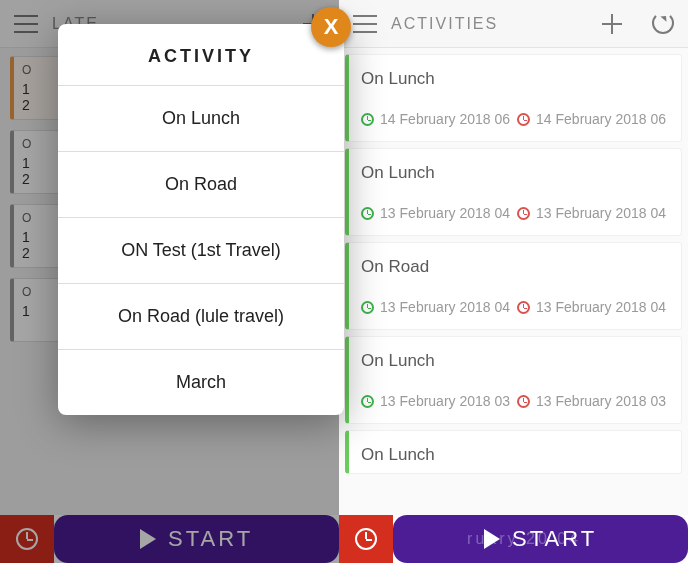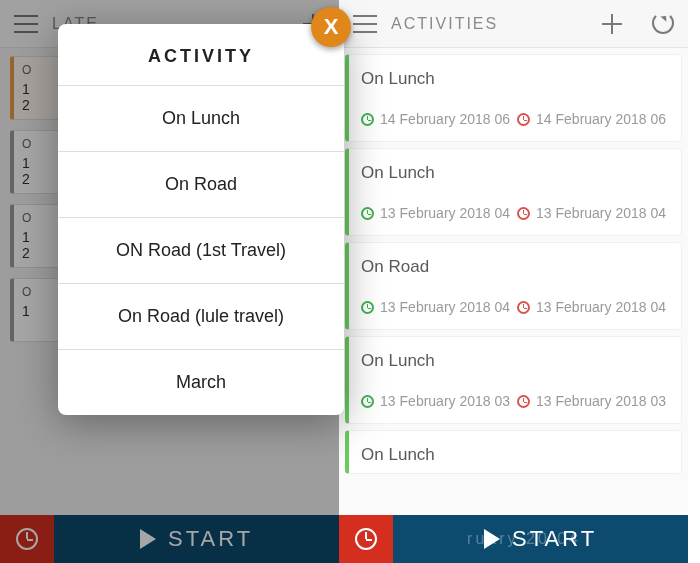--- a/index.html
+++ b/index.html
@@ -32,21 +32,21 @@
     .bg-card .bgl2 { font-size: 14px; color: #333; margin-top: 4px; }
     .bg-label { font-size: 11px; color: #888; margin-bottom: 6px; margin-left: 62px; }
     .bg-date { font-size: 13px; color: #444; margin-top: 6px; margin-left: 48px; }
 
     
     .footer { position: absolute; bottom: 0; left: 0; right: 0; height: 48px; display: flex; }
     .footer-clock { width: 54px; height: 48px; background: #d42e1f; display: flex; align-items: center; justify-content: center; }
     .clock-icon { width: 22px; height: 22px; border: 2px solid #fff; border-radius: 50%; position: relative; }
     .clock-icon::before { content: ""; position: absolute; width: 2px; height: 7px; background: #fff; left: 8px; top: 2px; }
     .clock-icon::after { content: ""; position: absolute; width: 6px; height: 2px; background: #fff; left: 9px; top: 9px; }
-    .footer-start { flex: 1; background: #0c4a6e; display: flex; align-items: center; justify-content: center; color: #fff; font-size: 22px; letter-spacing: 3px; font-weight: 400; }
+    .footer-start { flex: 1; background: #4c1d95; display: flex; align-items: center; justify-content: center; color: #fff; font-size: 22px; letter-spacing: 3px; font-weight: 400; border-radius: 14px; }
     .footer-start .tri { width: 0; height: 0; border-left: 16px solid #fff; border-top: 10px solid transparent; border-bottom: 10px solid transparent; margin-right: 12px; }
     .right .footer .ghost-text { position: absolute; left: 74px; font-size: 16px; color: rgba(255,255,255,0.3); }
 
     
     .modal { position: absolute; top: 24px; left: 58px; width: 286px; background: #fff; border-radius: 8px; box-shadow: 0 8px 40px rgba(0,0,0,0.35); overflow: hidden; z-index: 10; }
     .modal-header { text-align: center; font-weight: 700; letter-spacing: 3px; font-size: 18px; color: #222; padding: 22px 0 18px; }
     .modal-item { border-top: 1px solid #ddd; text-align: center; padding: 22px 0; font-size: 18px; color: #222; }
     .close-btn { position: absolute; top: 7px; left: 311px; width: 40px; height: 40px; border-radius: 50%; background: #e0871b; color: #fff; font-weight: 700; font-size: 22px; display: flex; align-items: center; justify-content: center; z-index: 12; box-shadow: 0 2px 6px rgba(0,0,0,0.4); }
 
     
@@ -113,21 +113,21 @@
         <span>START</span>
       </div>
     </div>
 
     <div class="dimmer"></div>
 
     <div class="modal">
       <div class="modal-header">ACTIVITY</div>
       <div class="modal-item">On Lunch</div>
       <div class="modal-item">On Road</div>
-      <div class="modal-item">ON Road (1st Travel)</div>
+      <div class="modal-item">ON Test (1st Travel)</div>
       <div class="modal-item">On Road (lule travel)</div>
       <div class="modal-item">March</div>
     </div>
 
     <div class="close-btn">
       <span>X</span>
     </div>
   </div>
 
   <div class="phone right">

